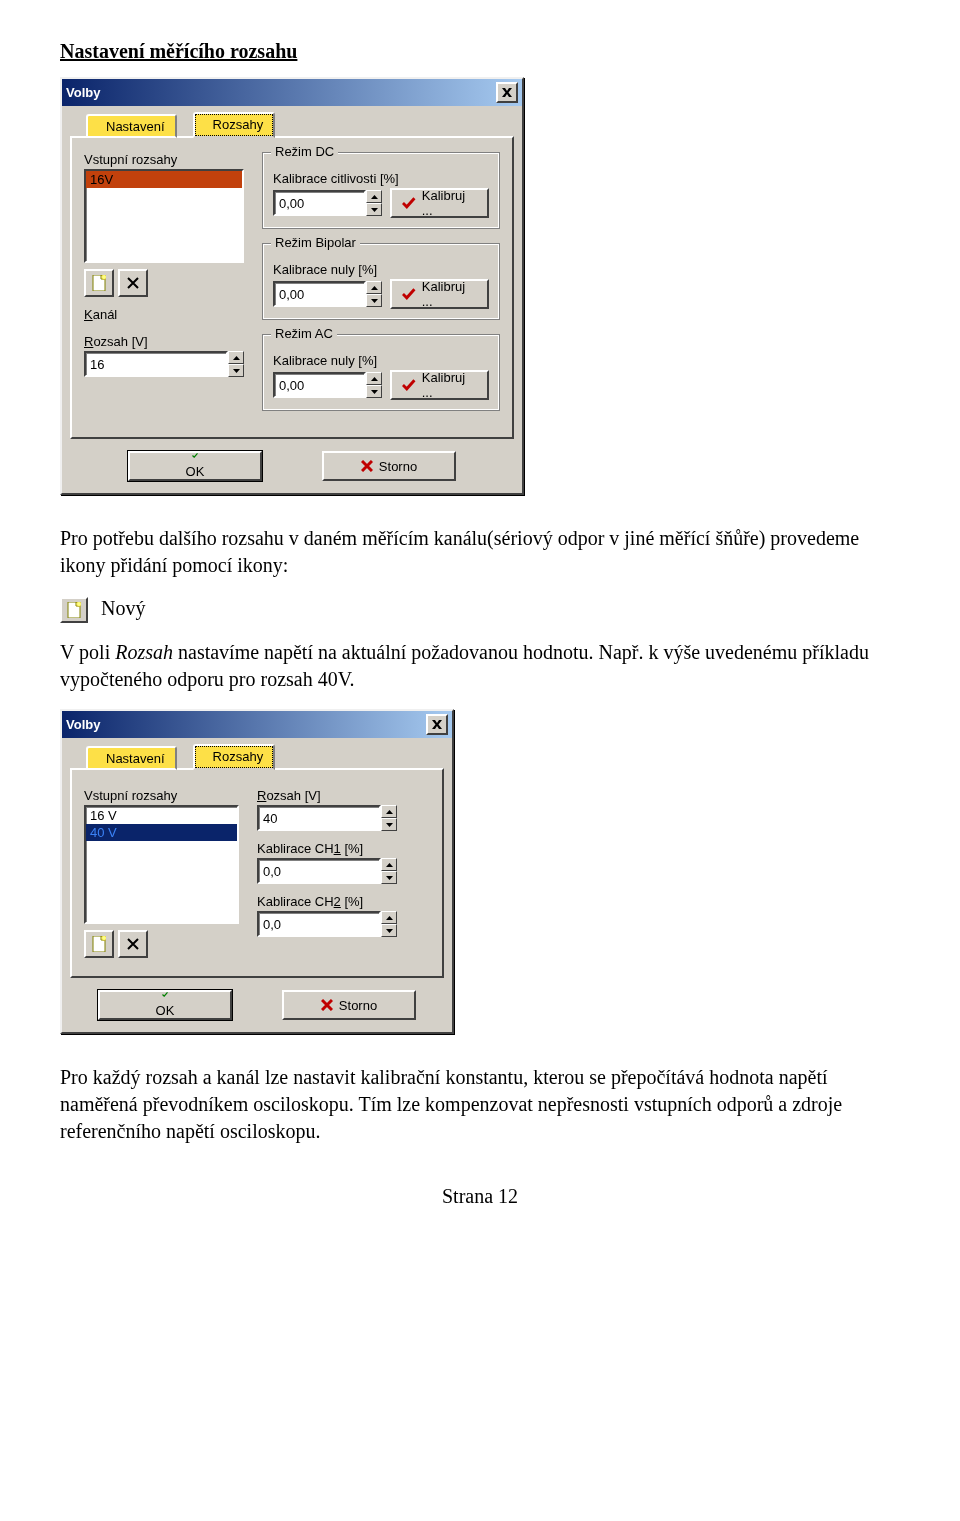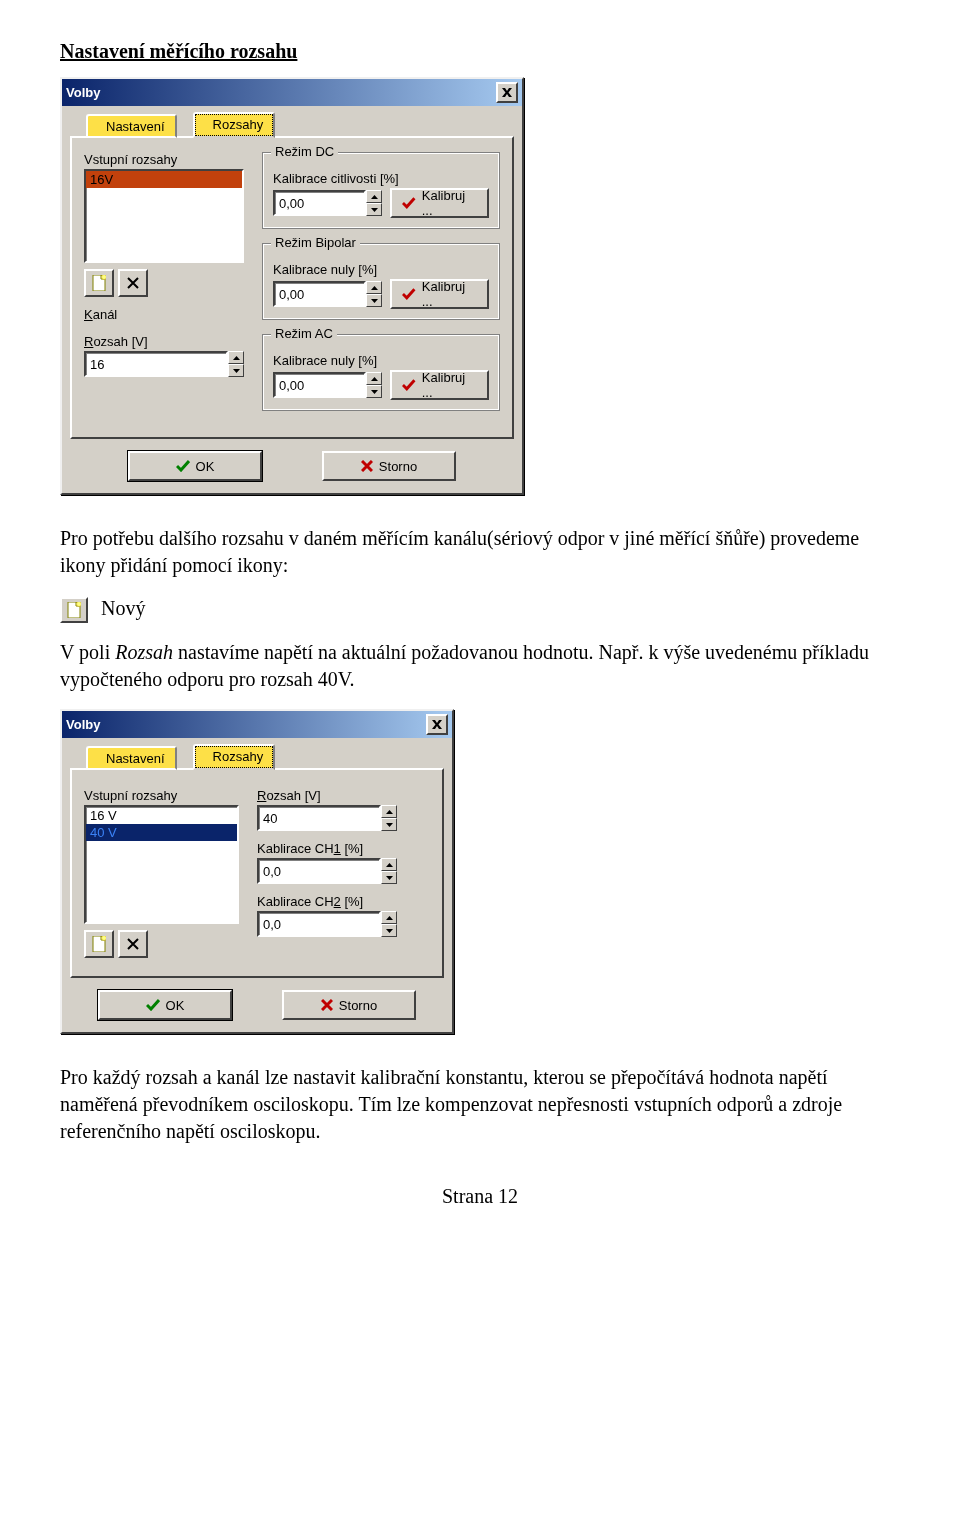--- a/index.html
+++ b/index.html
@@ -188,21 +188,21 @@
     height: 26px;
     background: #d4d0c8;
     border: 2px solid;
     border-color: #fff #404040 #404040 #fff;
     display: inline-flex;
     align-items: center;
     justify-content: center;
     padding: 0 10px;
     gap: 6px;
   }
-  .push.black { box-shadow: 0 0 0 1px #000; }
+  .push.black { box-shadow: 0 0 0 1px #000; flex-direction: column; }
   .dlg-buttons {
     display: flex;
     justify-content: center;
     gap: 60px;
     margin-top: 12px;
   }
 
   .row-gap { height: 10px; }
   .row-inline { display: flex; align-items: center; gap: 8px; }
 

